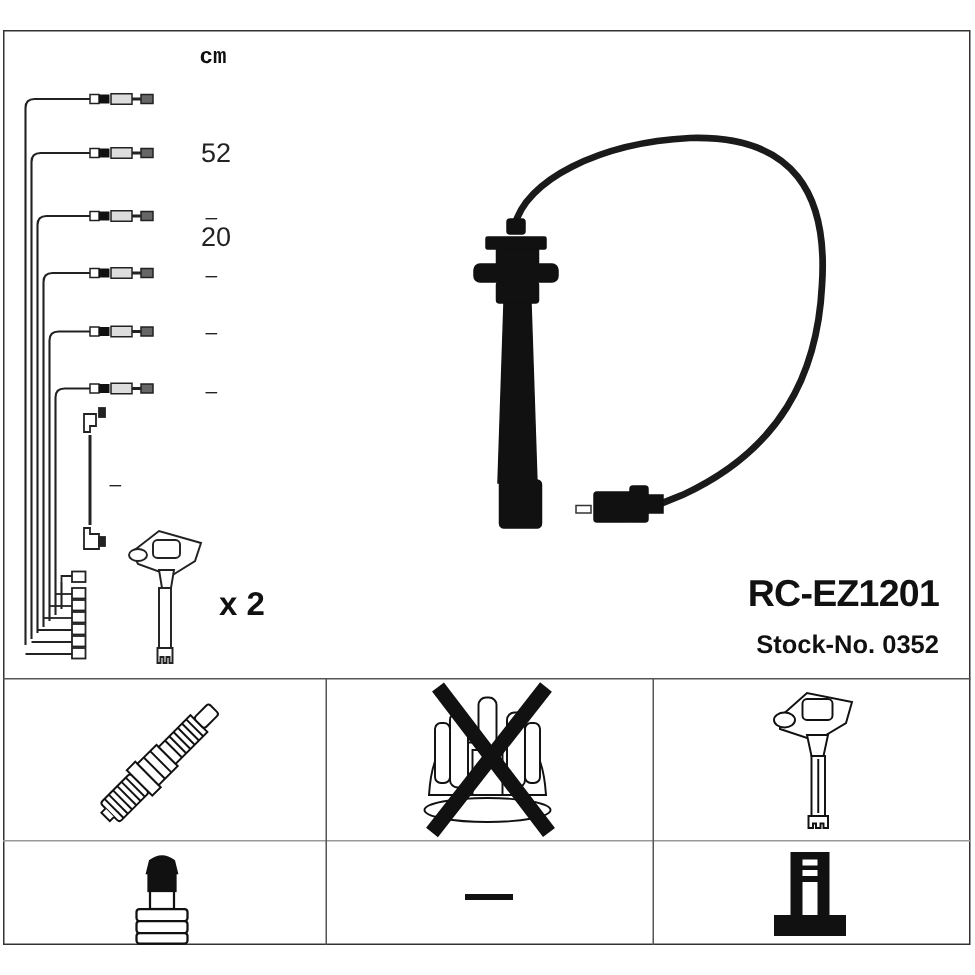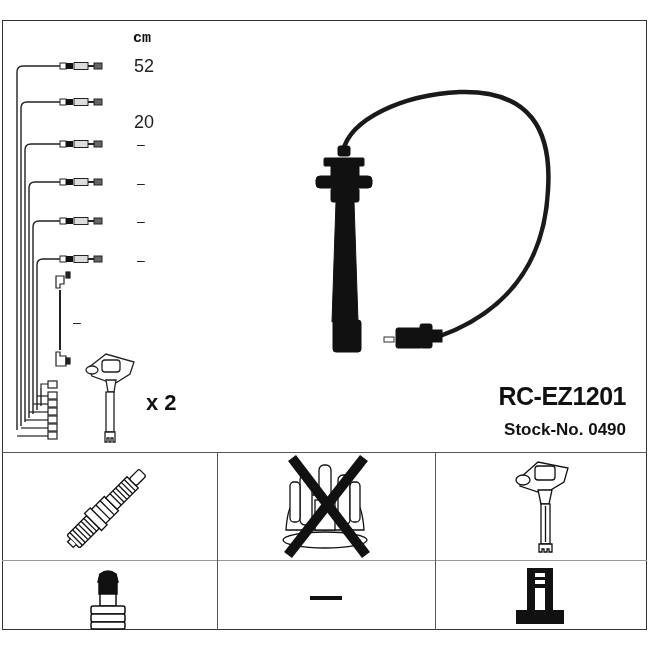--- a/index.html
+++ b/index.html
@@ -1,21 +1,21 @@
 <!DOCTYPE html>
 <html><head>
 <meta charset="utf-8">
 <style>
   html,body{margin:0;padding:0;background:#fff;}
   body{width:650px;height:650px;position:relative;overflow:hidden;font-family:"Liberation Sans",sans-serif;color:#111;}
   .frame{position:absolute;left:2px;top:20px;width:645px;height:610px;border:1.5px solid #333;box-sizing:border-box;}
   .hline{position:absolute;height:0;border-top:1.5px solid #555;}
   .vline{position:absolute;width:0;border-left:1.5px solid #555;}
   .unit{position:absolute;left:133px;top:30px;font-weight:bold;font-size:15px;font-family:Liberation Mono, monospace;}
-  .len{position:absolute;left:134px;font-size:18px;color:#222;}
+  .len{position:absolute;left:134px;font-size:18px;color:#222;margin-top:36px;}
   .dash{position:absolute;left:137px;font-size:14px;color:#222;}
   .x2{position:absolute;left:146px;top:390px;font-weight:bold;font-size:22px;}
   .part{position:absolute;right:24px;top:382px;font-weight:bold;font-size:25px;letter-spacing:-0.5px;}
   .stock{position:absolute;right:24px;top:420px;font-weight:bold;font-size:17px;}
   .cell-dash{position:absolute;left:310px;top:596px;width:32px;height:4px;background:#111;}
   svg{position:absolute;left:0;top:0;}
 </style>
 </head>
 <body>
 
@@ -29,21 +29,21 @@
 <div class="unit">cm</div>
 <div class="len" style="top:56px;">52</div>
 <div class="len" style="top:112px;">20</div>
 <div class="dash" style="top:136px;">–</div>
 <div class="dash" style="top:175px;">–</div>
 <div class="dash" style="top:213px;">–</div>
 <div class="dash" style="top:252px;">–</div>
 <div class="dash" style="left:73px;top:314px;">–</div>
 <div class="x2">x 2</div>
 <div class="part">RC-EZ1201</div>
-<div class="stock">Stock-No. 0490</div>
+<div class="stock">Stock-No. 0352</div>
 <div class="cell-dash"></div>
 
 <svg width="650" height="650" viewBox="0 0 650 650">
   <defs>
     <g id="conn">
 
       <rect x="0" y="-3" width="6" height="6" fill="#fff" stroke="#222" stroke-width="1"></rect>
       <rect x="6" y="-3" width="7" height="6" fill="#111"></rect>
       <rect x="14" y="-3.5" width="14" height="7" fill="#ddd" stroke="#222" stroke-width="1"></rect>
       <line x1="28" y1="0" x2="34" y2="0" stroke="#222" stroke-width="2"></line>

